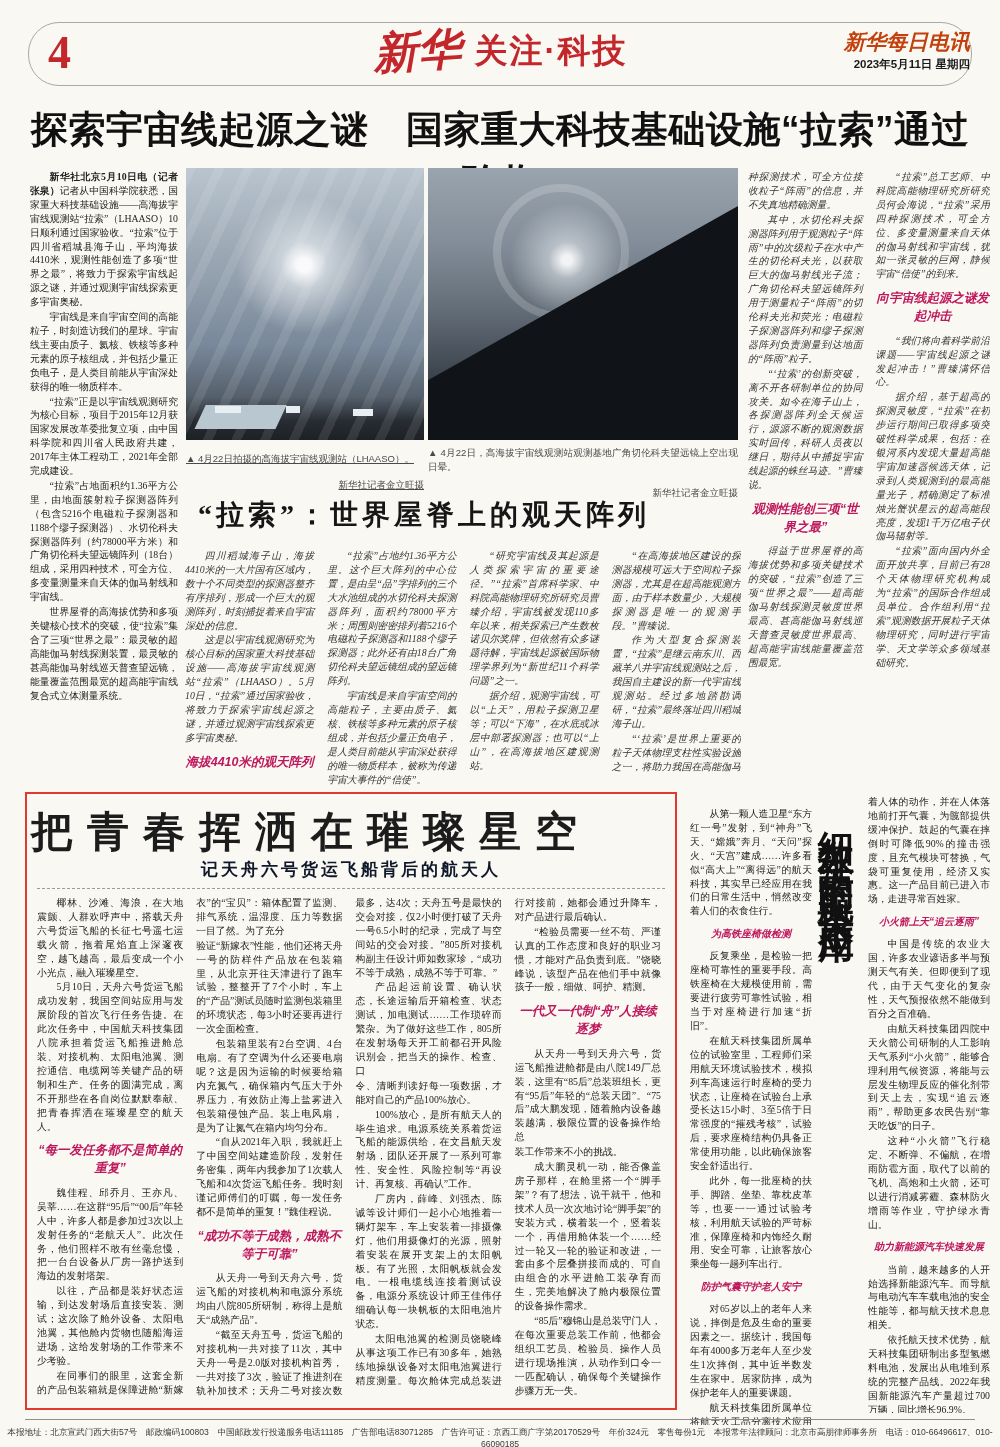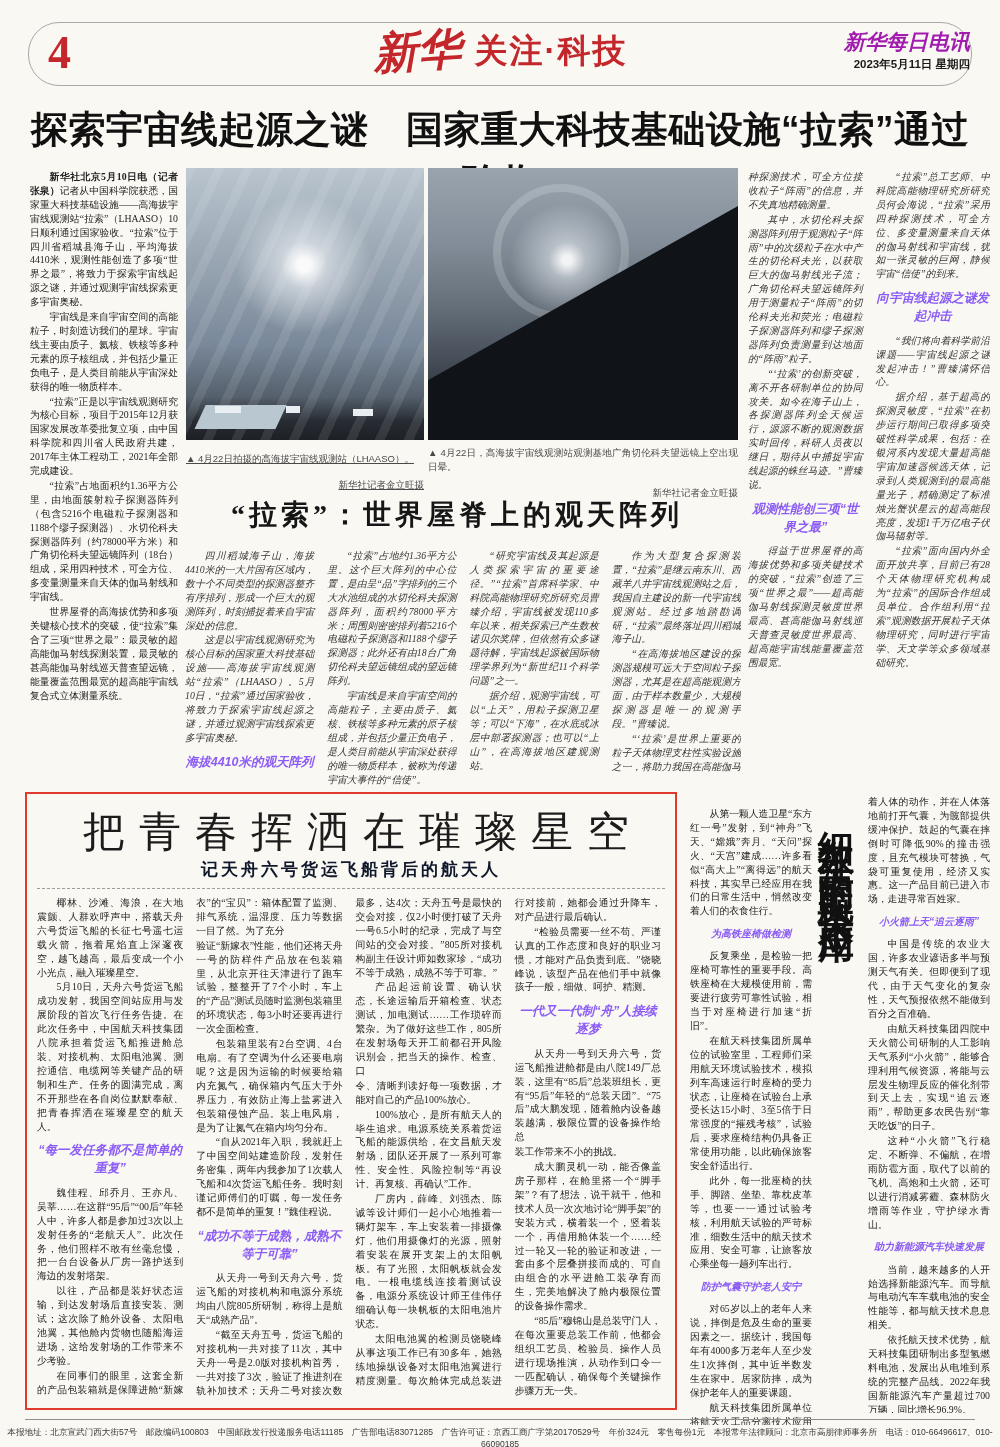--- a/index.html
+++ b/index.html
@@ -10,29 +10,29 @@
     color:#222;overflow:hidden;
   }
   .abs{position:absolute;}
   
   .mast{left:28px;top:22px;width:942px;height:62px;border:1.5px solid #a9a9a9;border-radius:31px;}
   .pageno{left:48px;top:24px;font-size:46px;font-weight:900;color:#c3272b;line-height:58px;font-family:"Liberation Serif",serif;}
   .mast-center{left:0;top:26px;width:1000px;text-align:center;}
   .logo-script{display:inline-block;color:#c3272b;font-style:italic;font-weight:900;font-size:44px;transform:rotate(-4deg);font-family:"DejaVu Serif",serif;vertical-align:middle;margin-right:10px;line-height:50px;}
   .section-title{display:inline-block;color:#c3272b;font-weight:900;font-size:33px;font-family:"Liberation Sans","DejaVu Sans",sans-serif;vertical-align:middle;letter-spacing:2px;}
   .mast-right{left:790px;top:30px;width:180px;text-align:right;}
-  .paper-name{color:#a21caf;font-style:italic;font-weight:900;font-size:21px;font-family:"DejaVu Serif",serif;line-height:24px;}
+  .paper-name{color:#c2410c;font-style:italic;font-weight:900;font-size:21px;font-family:"DejaVu Serif",serif;line-height:24px;}
   .date-line{color:#1a1a1a;font-weight:700;font-size:11.5px;font-family:"Liberation Sans",sans-serif;margin-top:3px;}
   
   .lead-head{left:30px;top:104px;width:940px;text-align:center;font-size:37px;font-weight:900;letter-spacing:.5px;color:#111;font-family:"Liberation Sans","DejaVu Sans",sans-serif;line-height:52px;}
   
   .flow{font-size:9.8px;line-height:1.42;overflow:hidden;text-align:justify;}
   .flow p.bp{margin:0 0 1px 0;text-indent:2em;}
   .flow p.noind{text-indent:0;}
-  .flow .bh{font-family:"Liberation Sans","DejaVu Sans",sans-serif;font-weight:700;font-size:12.5px;text-align:center;text-indent:0;margin:9px 0 8px 0;color:#8b5cf6;font-style:italic;}
+  .flow .bh{font-family:"Liberation Sans","DejaVu Sans",sans-serif;font-weight:700;font-size:12.5px;text-align:center;text-indent:0;margin:9px 0 8px 0;color:#be185d;font-style:italic;}
   .kai{font-style:italic;color:#333;}
   .cols4{column-count:4;column-gap:13px;}
   .cols2{column-count:2;column-gap:13px;}
   .leftcol{left:30px;top:170px;width:148px;height:618px;}
   .leftcol b{font-weight:700;}
   
   .photo{overflow:hidden;}
   .photo1{left:186px;top:168px;width:238px;height:272px;background:linear-gradient(180deg,#b9c4ce 0%,#93a0ad 40%,#79889a 65%,#55606c 84%,#272c33 93%,#1d2126 100%);}
   .photo1 .sun{position:absolute;left:18%;top:8%;width:150px;height:150px;background:radial-gradient(circle,rgba(255,255,255,.95) 0 6%,rgba(242,246,249,.55) 22%,rgba(220,228,236,0) 65%);}
   .photo1 .clouds{position:absolute;inset:0;background:repeating-linear-gradient(115deg,rgba(255,255,255,.14) 0 9px,rgba(255,255,255,0) 9px 26px);opacity:.7;}
@@ -40,26 +40,26 @@
   .photo1 .bld{position:absolute;bottom:10%;background:#e8eef2;height:7px;}
   .photo2{left:428px;top:168px;width:310px;height:272px;background:linear-gradient(180deg,#9aa4ae 0%,#828d99 28%,#636d78 52%,#434b55 72%,#16191d 100%);}
   .photo2 .slope{position:absolute;inset:0;background:#101318;clip-path:polygon(0 100%,0 78%,100% 14%,100% 100%);}
   .photo2 .sun{position:absolute;left:24%;top:10%;width:130px;height:130px;background:radial-gradient(circle,rgba(255,255,255,.9) 0 5%,rgba(236,241,245,.5) 20%,rgba(210,220,228,0) 62%);}
   .photo2 .halo{position:absolute;left:21%;top:6%;width:120px;height:120px;border-radius:50%;border:8px solid rgba(255,255,255,.18);}
   .caption{font-size:9.5px;color:#4a4a4a;line-height:1.45;text-align:justify;font-family:"Liberation Sans",sans-serif;}
   .caption .credit{display:block;text-align:right;margin-top:12px;}
   .cap1{left:186px;top:452px;width:238px;text-decoration:underline;}
   .cap2{left:428px;top:446px;width:310px;}
   
-  .sub-head{left:179px;top:496px;width:556px;text-align:center;font-size:28px;letter-spacing:4px;color:#161616;font-weight:600;font-family:"Liberation Serif",serif;}
+  .sub-head{left:198px;top:496px;width:556px;font-size:28px;letter-spacing:4px;color:#161616;font-weight:600;font-family:"Liberation Serif",serif;}
   .feature{left:185px;top:549px;width:556px;height:240px;}
   .rightblk{left:748px;top:170px;width:242px;height:619px;}
   
   .redbox{left:25px;top:792px;width:648px;height:614px;border:2.5px solid #e0392e;background:transparent;}
-  .box-head{left:12px;top:10px;width:100%;text-align:center;font-size:42px;font-weight:400;letter-spacing:14px;color:#1c1c1c;font-family:"Liberation Serif","DejaVu Serif",serif;}
+  .box-head{left:4px;top:10px;width:100%;font-size:42px;font-weight:700;letter-spacing:14px;color:#1c1c1c;font-family:"Liberation Serif","DejaVu Serif",serif;}
   .box-deck{left:0;top:64px;width:100%;text-align:center;font-size:17px;font-weight:700;letter-spacing:3px;color:#0f172a;font-family:Liberation Mono, monospace;}
   .box-dash{left:10px;top:94px;width:calc(100% - 20px);border-top:1.5px dashed #9b9b9b;height:0;}
   .box-body{left:10px;top:102px;width:624px;height:502px;}
   
   .tech-left{left:690px;top:795px;width:122px;height:618px;margin-top:12px;}
   .tech-right{left:868px;top:795px;width:122px;height:618px;}
   .tech-vhead{left:814px;top:802px;width:46px;height:600px;writing-mode:vertical-rl;text-orientation:upright;font-size:36px;font-weight:700;letter-spacing:9px;color:#111;font-family:"Liberation Serif",serif;text-align:left;}
   .tech-left .bh,.tech-right .bh{font-size:10px;}
   
   .foot-rule{left:25px;top:1419px;width:950px;border-top:1px solid #8f8f8f;height:0;}
@@ -113,22 +113,22 @@
 
 <div class="abs sub-head">“拉索”：世界屋脊上的观天阵列</div>
 <div class="abs flow kai cols4 feature">
     <p class="bp">四川稻城海子山，海拔4410米的一大片国有区域内，数十个不同类型的探测器整齐有序排列，形成一个巨大的观测阵列，时刻捕捉着来自宇宙深处的信息。</p>
     <p class="bp">这是以宇宙线观测研究为核心目标的国家重大科技基础设施——高海拔宇宙线观测站“拉索”（LHAASO）。5月10日，“拉索”通过国家验收，将致力于探索宇宙线起源之谜，并通过观测宇宙线探索更多宇宙奥秘。</p>
     <div class="bh">海拔4410米的观天阵列</div>
     <p class="bp">“拉索”占地约1.36平方公里。这个巨大阵列的中心位置，是由呈“品”字排列的三个大水池组成的水切伦科夫探测器阵列，面积约78000平方米；周围则密密排列着5216个电磁粒子探测器和1188个缪子探测器；此外还有由18台广角切伦科夫望远镜组成的望远镜阵列。</p>
     <p class="bp">宇宙线是来自宇宙空间的高能粒子，主要由质子、氦核、铁核等多种元素的原子核组成，并包括少量正负电子，是人类目前能从宇宙深处获得的唯一物质样本，被称为传递宇宙大事件的“信使”。</p>
     <p class="bp">“研究宇宙线及其起源是人类探索宇宙的重要途径。”“拉索”首席科学家、中科院高能物理研究所研究员曹臻介绍，宇宙线被发现110多年以来，相关探索已产生数枚诺贝尔奖牌，但依然有众多谜题待解，宇宙线起源被国际物理学界列为“新世纪11个科学问题”之一。</p>
     <p class="bp">据介绍，观测宇宙线，可以“上天”，用粒子探测卫星等；可以“下海”，在水底或冰层中部署探测器；也可以“上山”，在高海拔地区建观测站。</p>
+    <p class="bp">“在高海拔地区建设的探测器规模可远大于空间粒子探测器，尤其是在超高能观测方面，由于样本数量少，大规模探测器是唯一的观测手段。”曹臻说。</p>
     <p class="bp">作为大型复合探测装置，“拉索”是继云南东川、西藏羊八井宇宙线观测站之后，我国自主建设的新一代宇宙线观测站。经过多地踏勘调研，“拉索”最终落址四川稻城海子山。</p>
-    <p class="bp">“在高海拔地区建设的探测器规模可远大于空间粒子探测器，尤其是在超高能观测方面，由于样本数量少，大规模探测器是唯一的观测手段。”曹臻说。</p>
     <p class="bp">“‘拉索’是世界上重要的粒子天体物理支柱性实验设施之一，将助力我国在高能伽马射线观测研究等领域保持国际领先。”曹臻说。</p>
   </div>
 <div class="abs flow kai cols2 rightblk">
     <p class="bp noind">种探测技术，可全方位接收粒子“阵雨”的信息，并不失真地精确测量。</p>
     <p class="bp">其中，水切伦科夫探测器阵列用于观测粒子“阵雨”中的次级粒子在水中产生的切伦科夫光，以获取巨大的伽马射线光子流；广角切伦科夫望远镜阵列用于测量粒子“阵雨”的切伦科夫光和荧光；电磁粒子探测器阵列和缪子探测器阵列负责测量到达地面的“阵雨”粒子。</p>
     <p class="bp">“‘拉索’的创新突破，离不开各研制单位的协同攻关。如今在海子山上，各探测器阵列全天候运行，源源不断的观测数据实时回传，科研人员夜以继日，期待从中捕捉宇宙线起源的蛛丝马迹。”曹臻说。</p>
     <div class="bh">观测性能创三项“世界之最”</div>
     <p class="bp">得益于世界屋脊的高海拔优势和多项关键技术的突破，“拉索”创造了三项“世界之最”——超高能伽马射线探测灵敏度世界最高、甚高能伽马射线巡天普查灵敏度世界最高、超高能宇宙线能量覆盖范围最宽。</p>
     <p class="bp">“拉索”总工艺师、中科院高能物理研究所研究员何会海说，“拉索”采用四种探测技术，可全方位、多变量测量来自天体的伽马射线和宇宙线，犹如一张灵敏的巨网，静候宇宙“信使”的到来。</p>
     <div class="bh">向宇宙线起源之谜发起冲击</div>
@@ -166,21 +166,21 @@
       <p class="bp">成大鹏灵机一动，能否像盖房子那样，在舱里搭一个“脚手架”？有了想法，说干就干，他和技术人员一次次地讨论“脚手架”的安装方式，横着装一个，竖着装一个，再借用舱体装一个……经过一轮又一轮的验证和改进，一套由多个层叠拼接而成的、可自由组合的水平进舱工装孕育而生，完美地解决了舱内极限位置的设备操作需求。</p>
       <p class="bp">“85后”穆锦山是总装守门人，在每次重要总装工作前，他都会组织工艺员、检验员、操作人员进行现场推演，从动作到口令一一匹配确认，确保每个关键操作步骤万无一失。</p>
     </div>
 </div>
 
 <div class="abs flow tech-left">
     <p class="bp">从第一颗人造卫星“东方红一号”发射，到“神舟”飞天、“嫦娥”奔月、“天问”探火、“天宫”建成……许多看似“高大上”“离得远”的航天科技，其实早已经应用在我们的日常生活中，悄然改变着人们的衣食住行。</p>
     <div class="bh">为高铁座椅做检测</div>
     <p class="bp">反复乘坐，是检验一把座椅可靠性的重要手段。高铁座椅在大规模使用前，需要进行疲劳可靠性试验，相当于对座椅进行加速“折旧”。</p>
     <p class="bp">在航天科技集团所属单位的试验室里，工程师们采用航天环境试验技术，模拟列车高速运行时座椅的受力状态，让座椅在试验台上承受长达15小时、3至5倍于日常强度的“摧残考核”，试验后，要求座椅结构仍具备正常使用功能，以此确保旅客安全舒适出行。</p>
-    <p class="bp">此外，每一批座椅的扶手、脚踏、坐垫、靠枕皮革等，也要一一通过试验考核，利用航天试验的严苛标准，细数生活中的航天技术应用、安全可靠，让旅客放心乘坐每一趟列车出行。</p>
+    <p class="bp">此外，每一批座椅的扶手、脚踏、坐垫、靠枕皮革等，也要一一通过试验考核，利用航天试验的严苛标准，保障座椅和内饰经久耐用、安全可靠，让旅客放心乘坐每一趟列车出行。</p>
     <div class="bh">防护气囊守护老人安宁</div>
     <p class="bp">对65岁以上的老年人来说，摔倒是危及生命的重要因素之一。据统计，我国每年有4000多万老年人至少发生1次摔倒，其中近半数发生在家中。居家防摔，成为保护老年人的重要课题。</p>
     <p class="bp">航天科技集团所属单位将航天火工品分离技术应用于民，研制出防摔倒智能防护腰带。它内置智能感知终端，采用惯性测量元件，通过算法模型，能实时捕捉</p>
   </div>
 <div class="abs tech-vhead">细数生活中的航天技术应用</div>
 <div class="abs flow tech-right">
     <p class="bp noind">着人体的动作，并在人体落地前打开气囊，为髋部提供缓冲保护。鼓起的气囊在摔倒时可降低90%的撞击强度，且充气模块可替换，气袋可重复使用，经济又实惠。这一产品目前已进入市场，走进寻常百姓家。</p>
     <div class="bh">小火箭上天“追云逐雨”</div>
     <p class="bp">中国是传统的农业大国，许多农业谚语多半与预测天气有关。但即便到了现代，由于天气变化的复杂性，天气预报依然不能做到百分之百准确。</p>
     <p class="bp">由航天科技集团四院中天火箭公司研制的人工影响天气系列“小火箭”，能够合理利用气候资源，将能与云层发生物理反应的催化剂带到天上去，实现“追云逐雨”，帮助更多农民告别“靠天吃饭”的日子。</p>

